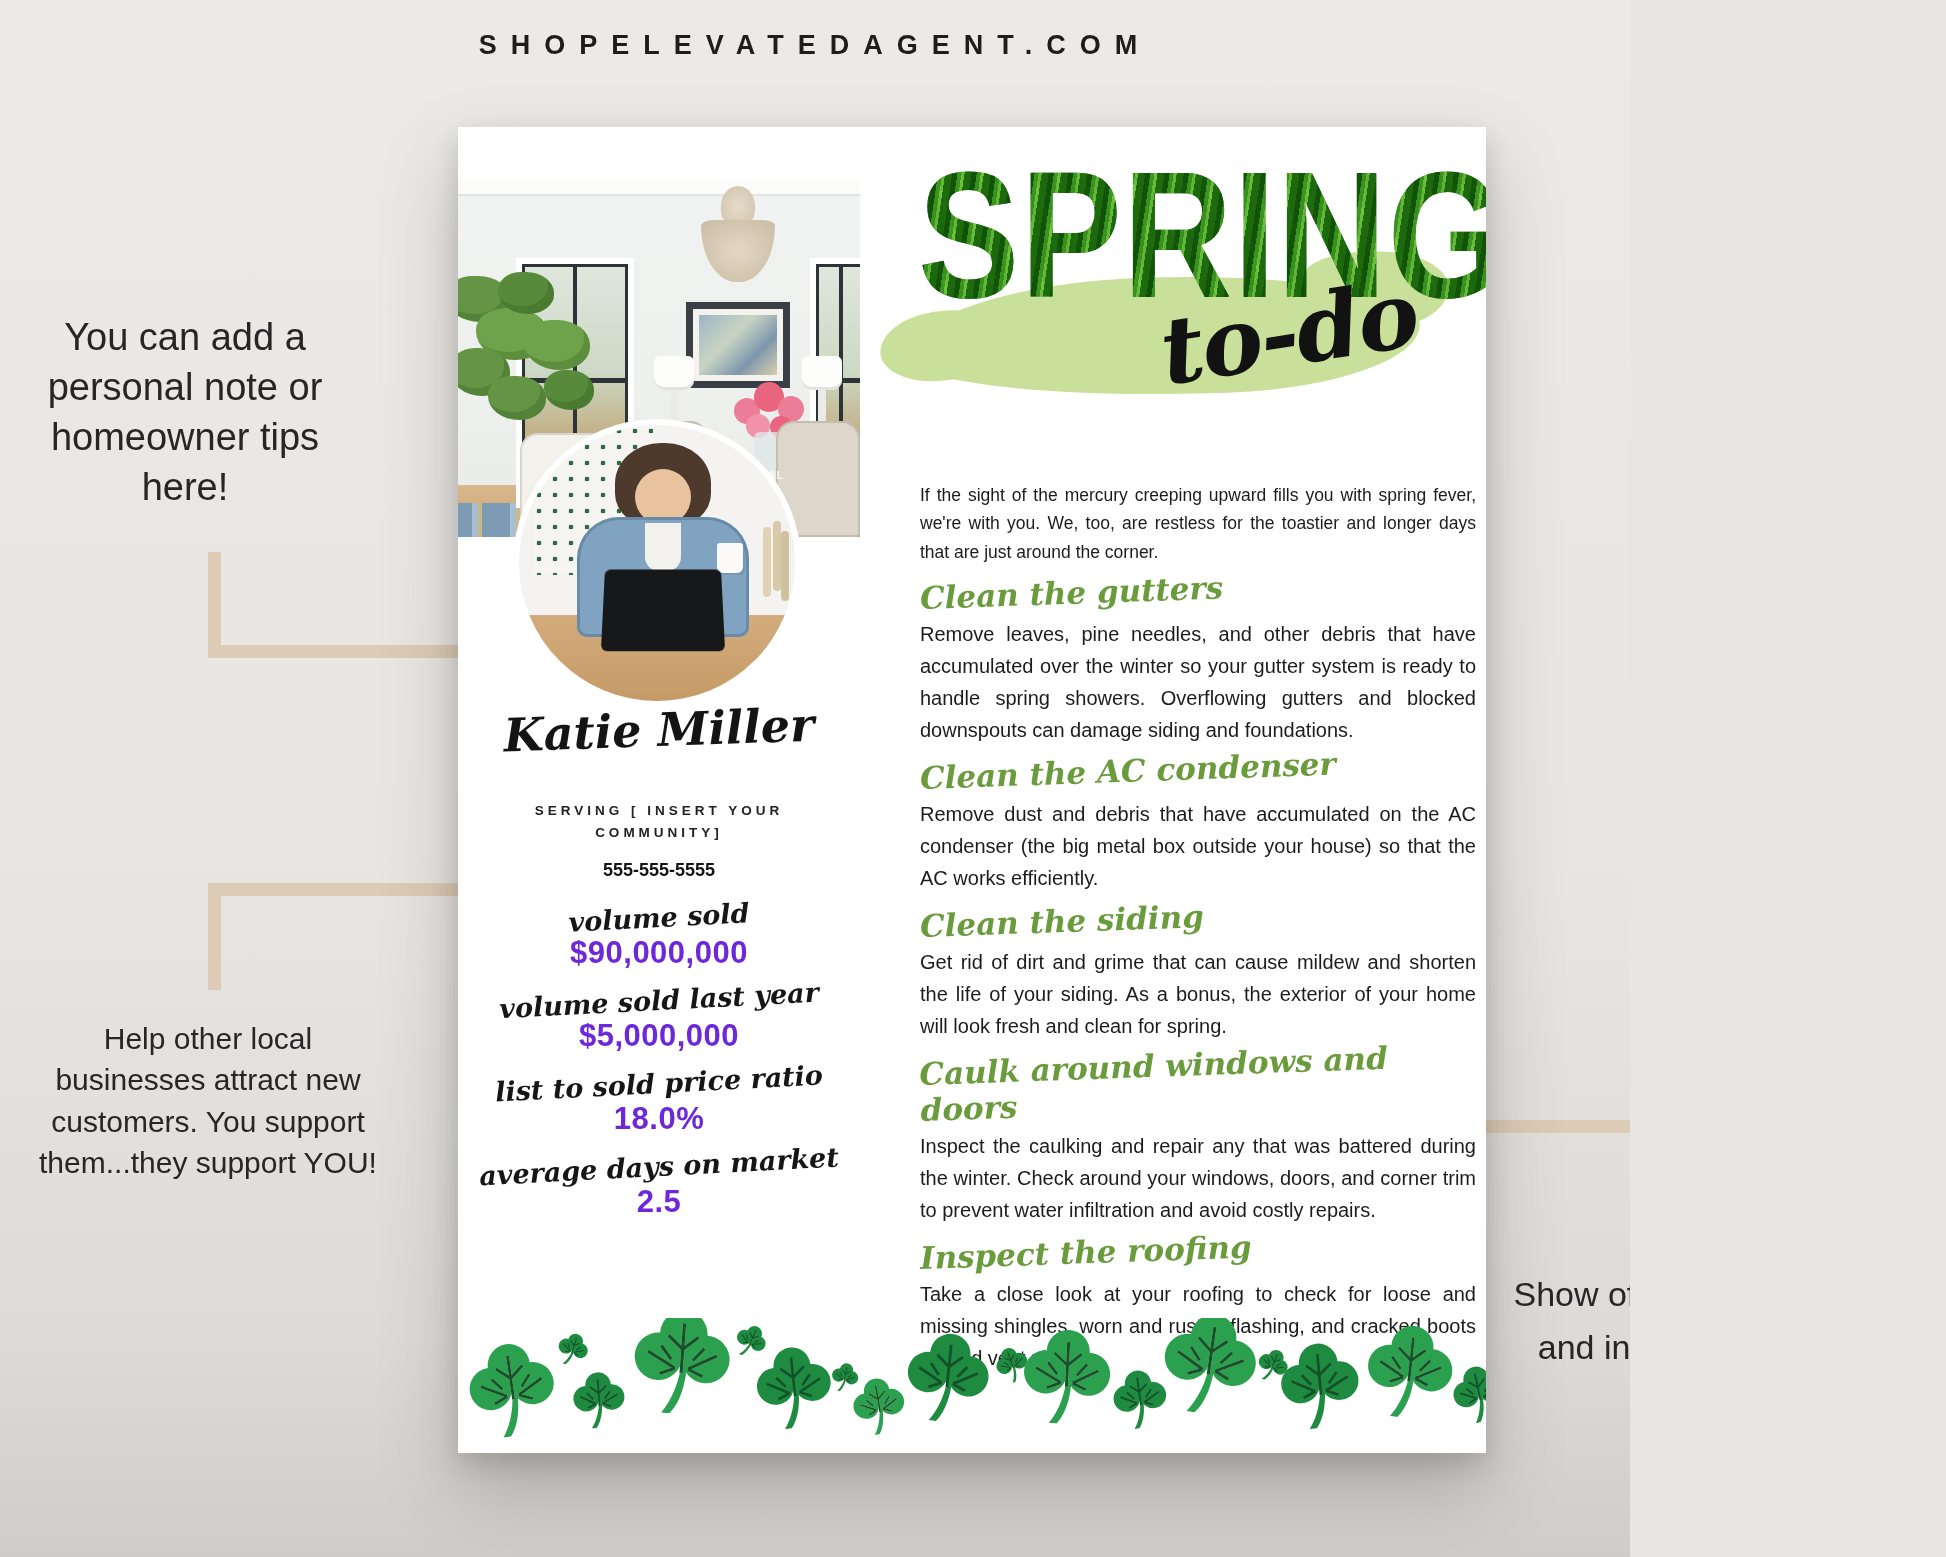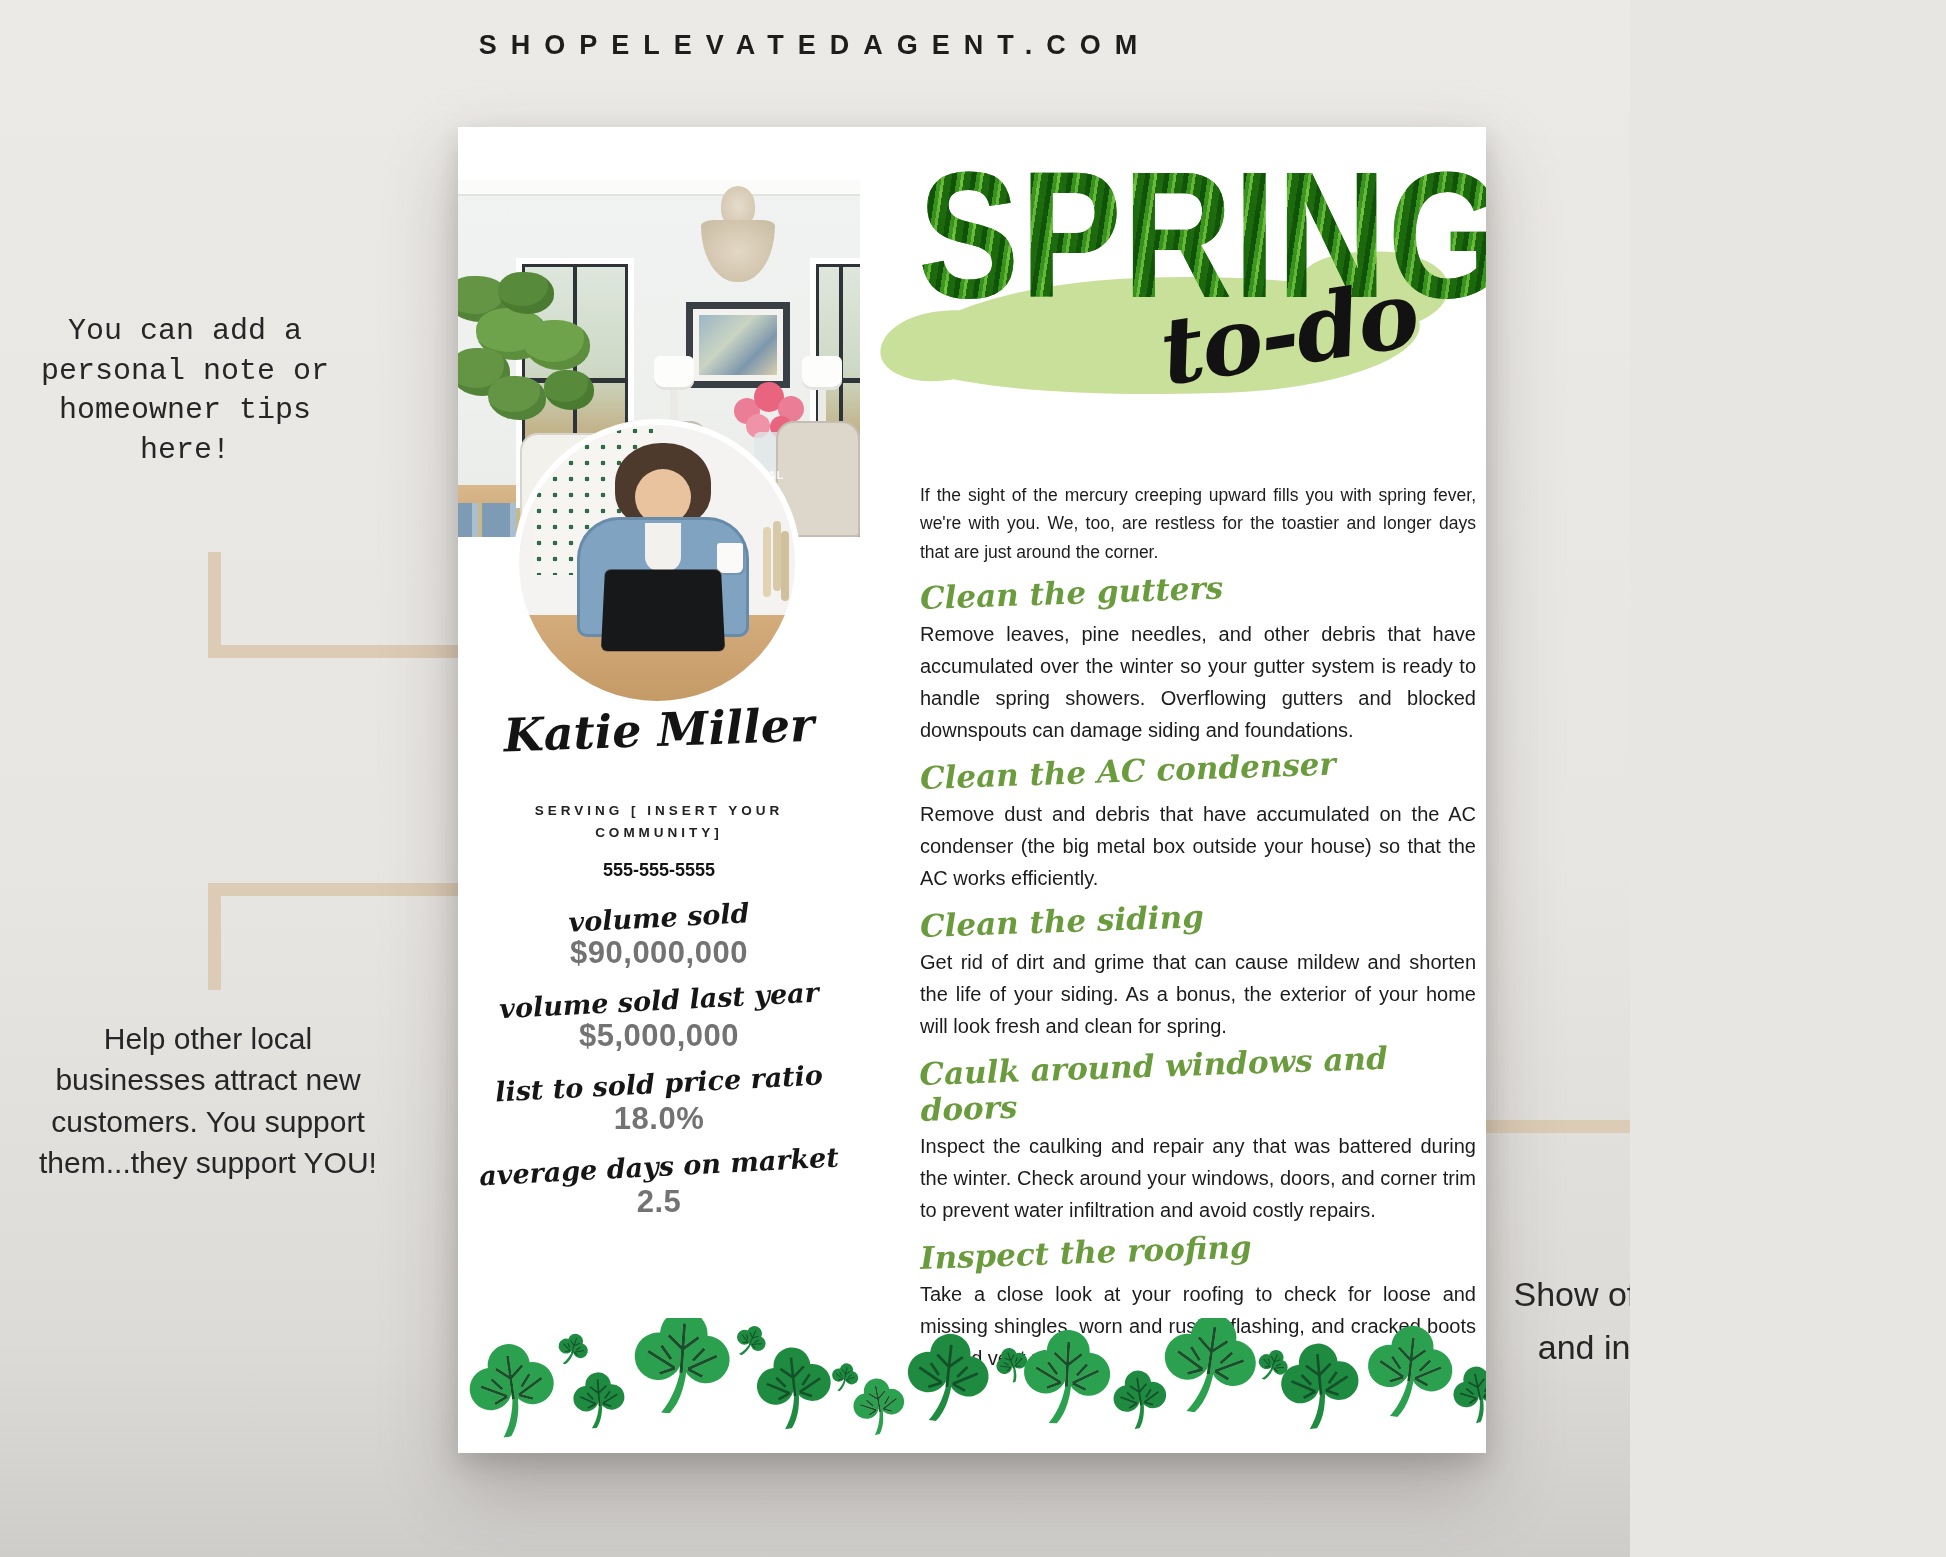--- a/index.html
+++ b/index.html
@@ -4,21 +4,21 @@
 <style>
   html,body{margin:0;padding:0;}
   body{font-family:"Liberation Sans",sans-serif;background:#e8e6e3;}
   .canvas{position:relative;width:1630px;height:1557px;overflow:hidden;
     background:linear-gradient(180deg,#eceae7 0%,#e8e6e3 55%,#dddbd8 86%,#cfcdca 100%);}
   
   .site-header{position:absolute;top:30px;left:0;width:100%;text-align:center;
     font-size:27px;font-weight:600;letter-spacing:14px;color:#1e1d1b;}
   
   .note{position:absolute;color:#262626;font-weight:500;text-align:center;line-height:1.32;}
-  .note-1{left:10px;top:312px;width:350px;font-size:30px;font-family:Liberation Mono, monospace;}
+  .note-1{left:10px;top:312px;width:350px;font-size:38px;}
   .note-2{left:28px;top:1018px;width:360px;font-size:30px;line-height:1.38;}
   .note-3{left:1505px;top:1268px;width:400px;font-size:34px;line-height:1.55;}
   .bracket{position:absolute;}
   .bracket-1{left:208px;top:552px;width:252px;height:93px;
     border-left:13px solid #ddccb5;border-bottom:13px solid #ddccb5;}
   .bracket-2{left:208px;top:883px;width:252px;height:94px;
     border-left:13px solid #ddccb5;border-top:13px solid #ddccb5;}
   .bracket-3{left:1415px;top:1120px;width:272px;height:90px;
     border-right:13px solid #ddccb5;border-top:13px solid #ddccb5;}
   
@@ -69,21 +69,21 @@
   .portrait .laptop{position:absolute;left:84px;top:142px;width:120px;height:84px;background:#17181a;border-radius:6px;transform:perspective(300px) rotateX(14deg);}
   .portrait .grass{position:absolute;right:14px;top:96px;width:8px;height:70px;background:#d8c9a8;border-radius:4px;box-shadow:-10px 6px 0 #e0d2b2,8px 10px 0 #cfc09e;}
   .agent-name{position:absolute;left:0;top:576px;width:402px;text-align:center;
     font-family:"DejaVu Serif",serif;font-style:italic;font-weight:700;font-size:46px;color:#141414;transform:rotate(-2deg);}
   .serving{position:absolute;left:0;top:673px;width:402px;text-align:center;font-size:13.5px;
     letter-spacing:4px;font-weight:600;color:#222;line-height:1.6;}
   .phone{position:absolute;left:0;top:733px;width:402px;text-align:center;font-size:18px;font-weight:600;color:#141414;}
   .stats{position:absolute;left:0;top:775px;width:402px;text-align:center;}
   .stat{margin-bottom:14px;}
   .stat .lbl{font-family:"DejaVu Serif",serif;font-style:italic;font-weight:700;font-size:27px;color:#161616;transform:rotate(-3deg);display:block;}
-  .stat .val{font-size:31px;font-weight:600;color:#737373;display:block;margin-top:2px;letter-spacing:.5px;}
+  .stat .val{font-size:31px;font-weight:600;color:#6d28d9;display:block;margin-top:2px;letter-spacing:.5px;}
   
   .rcol{position:absolute;left:462px;top:0;width:556px;}
   .title-wrap{position:relative;height:320px;}
   .splash{position:absolute;left:-12px;top:150px;width:512px;height:118px;background:#c9e09b;
     border-radius:46% 54% 38% 62%/60% 48% 52% 40%;transform:rotate(-2deg);}
   .splash:before{content:"";position:absolute;left:-28px;top:26px;width:120px;height:70px;background:#c9e09b;border-radius:60% 40% 55% 45%;}
   .splash:after{content:"";position:absolute;right:-30px;top:-18px;width:150px;height:80px;background:#c9e09b;border-radius:45% 55% 60% 40%;}
   .spring{position:absolute;left:-2px;top:18px;font-weight:900;font-size:152px;line-height:1;
     letter-spacing:1px;transform:scaleY(1.18);transform-origin:top left;
     font-family:"Liberation Sans",sans-serif;

